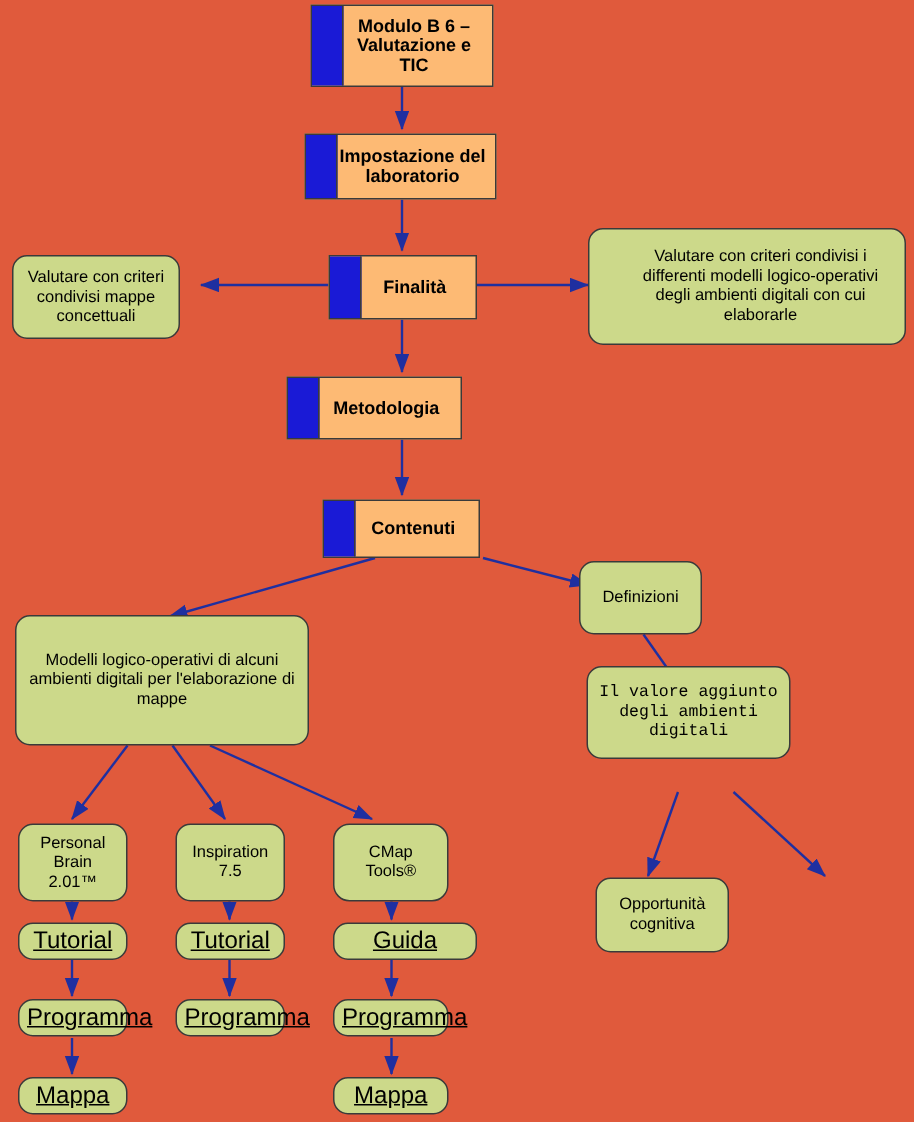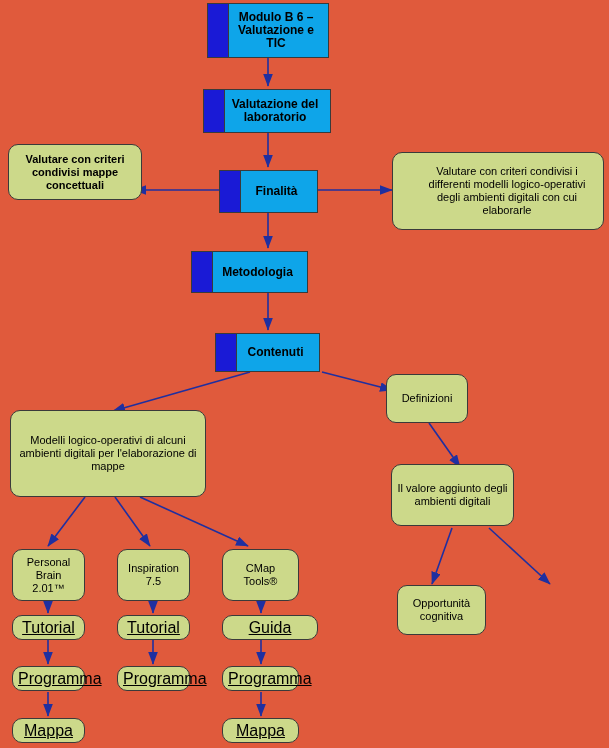--- a/index.html
+++ b/index.html
@@ -28,21 +28,21 @@
     box-sizing: border-box;
     display: flex;
     align-items: center;
     justify-content: center;
     text-align: center;
     color: #000;
     z-index: 2;
   }
   
   .rect {
-    background: #0ea5e9;
+    background: #fdba74;
     border: 1px solid #3a3a3a;
     font-weight: bold;
     font-size: 12px;
     line-height: 13px;
   }
   .rect .blue {
     position: absolute;
     left: 0;
     top: 0;
     bottom: 0;
@@ -136,29 +136,29 @@
     </g>
   </svg>
 
   <div class="node rect" style="left:207px; top:3px; width:122px; height:55px;">
     <span class="blue"></span>
     <span class="lbl">Modulo B 6 – Valutazione e TIC</span>
   </div>
 
   <div class="node rect" style="left:203px; top:89px; width:128px; height:44px;">
     <span class="blue"></span>
-    <span class="lbl">Valutazione del laboratorio</span>
+    <span class="lbl">Impostazione del laboratorio</span>
   </div>
 
   <div class="node rect" style="left:219px; top:170px; width:99px; height:43px;">
     <span class="blue"></span>
     <span class="lbl">Finalità</span>
   </div>
 
-  <div class="node round" style="left:8px; top:144px; width:134px; height:56px;font-weight:bold;">
+  <div class="node round" style="left:8px; top:170px; width:112px; height:56px;">
     <span class="lbl-plain">Valutare con criteri condivisi  mappe concettuali</span>
   </div>
 
   <div class="node round" style="left:392px; top:152px; width:212px; height:78px;padding-left:23px;">
     <span class="lbl-plain">Valutare con criteri condivisi  i differenti modelli logico-operativi degli ambienti digitali con cui elaborarle</span>
   </div>
 
   <div class="node rect" style="left:191px; top:251px; width:117px; height:42px;">
     <span class="blue"></span>
     <span class="lbl">Metodologia</span>
@@ -170,21 +170,21 @@
   </div>
 
   <div class="node round" style="left:386px; top:374px; width:82px; height:49px;">
     <span class="lbl-plain">Definizioni</span>
   </div>
 
   <div class="node round" style="left:10px; top:410px; width:196px; height:87px;">
     <span class="lbl-plain">Modelli logico-operativi di alcuni ambienti digitali per l'elaborazione di mappe</span>
   </div>
 
-  <div class="node round" style="left:391px; top:464px; width:123px; height:62px;">
+  <div class="node round" style="left:391px; top:444px; width:136px; height:62px;font-family:Liberation Mono, monospace;">
     <span class="lbl-plain">Il valore aggiunto degli ambienti digitali</span>
   </div>
 
   <div class="node round" style="left:397px; top:585px; width:89px; height:50px;">
     <span class="lbl-plain">Opportunità cognitiva</span>
   </div>
 
 
   <div class="node round" style="left:12px; top:549px; width:73px; height:52px;justify-content:flex-end;">
     <span class="lbl-plain">Personal Brain 2.01™</span>

